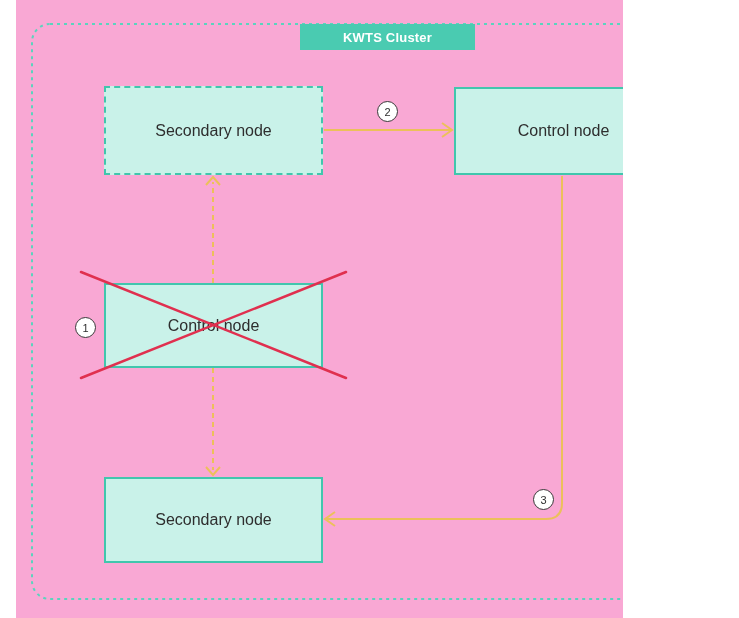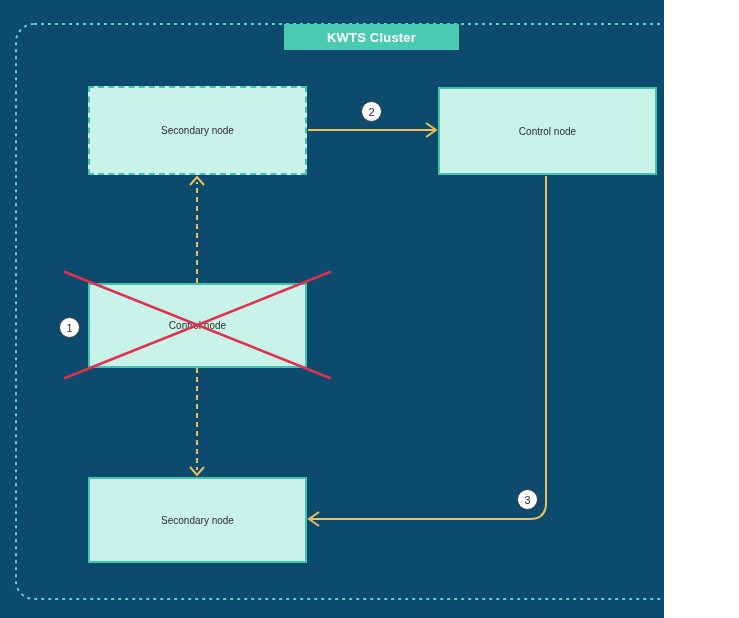--- a/index.html
+++ b/index.html
@@ -10,23 +10,24 @@
     --banner-text:#ffffff;
     --arrow-gold:#ecc05a;
     --cross-red:#e0304f;
     --label-text:#2e2e2e;
     --marker-border:#3a3a3a;
   }
   html,body{margin:0;padding:0;background:#ffffff;}
   body{font-family:"Liberation Sans", sans-serif;}
   .canvas{
     position:relative;
-    width:664px;height:618px;
-    background:#0c4a6e;
+    width:607px;height:618px;
+    background:#f9a8d4;
     overflow:hidden;
+    margin-left:16px;
   }
   .overlay{
     position:absolute;left:0;top:0;width:739px;height:618px;
     pointer-events:none;
   }
   .cluster-rect{
     fill:none;
     stroke:var(--cluster-border);
     stroke-width:2;
     stroke-dasharray:3 4;
@@ -39,21 +40,21 @@
     font-size:13px;font-weight:bold;
     display:flex;align-items:center;justify-content:center;
     letter-spacing:.2px;
     z-index:2;
   }
   .node{
     position:absolute;
     background:var(--mint-fill);
     border:2px solid var(--teal);
     display:flex;align-items:center;justify-content:center;
-    font-size:10px;color:var(--label-text);
+    font-size:16px;color:var(--label-text);
     box-sizing:border-box;
     z-index:1;
   }
   .node.dashed{border-style:dashed;}
   .node-secondary-top{left:88px;top:86px;width:219px;height:89px;}
   .node-control-top{left:438px;top:87px;width:219px;height:88px;}
   .node-control-failed{left:88px;top:283px;width:219px;height:85px;}
   .node-secondary-bottom{left:88px;top:477px;width:219px;height:86px;}
   .arrows{z-index:3;}
   .gold{stroke:var(--arrow-gold);stroke-width:2;fill:none;}

